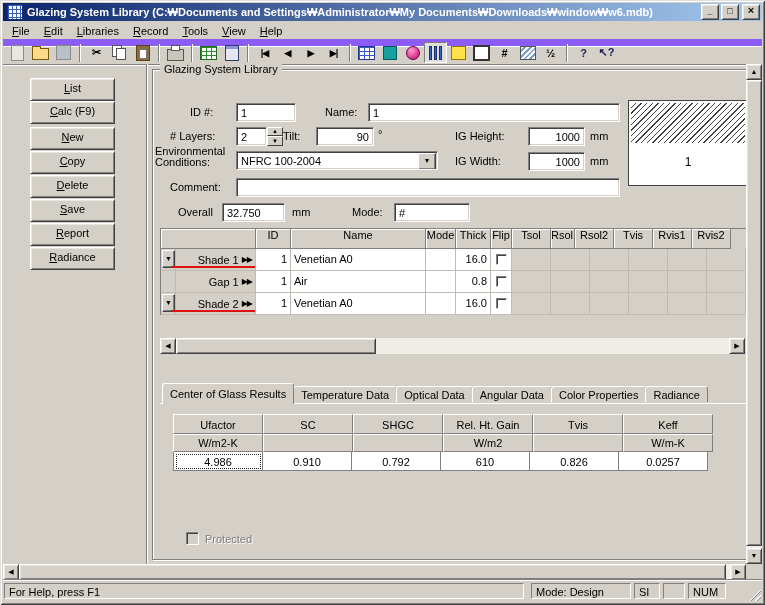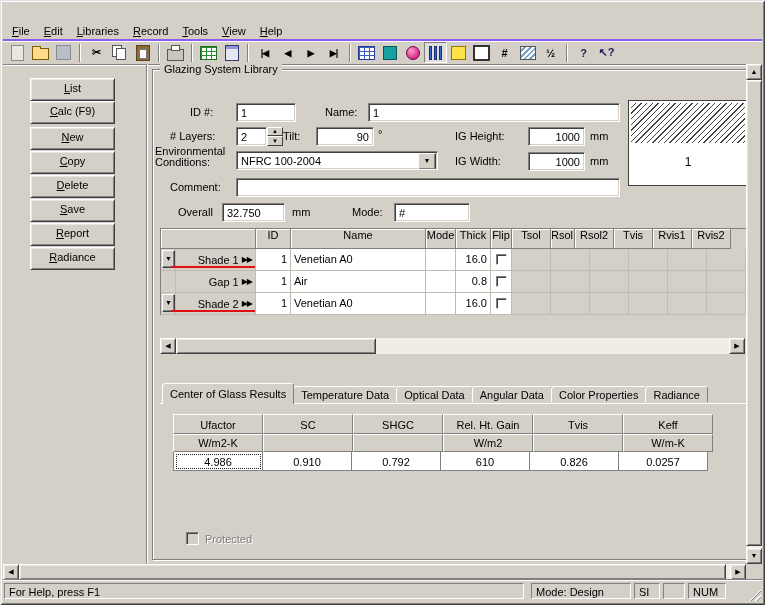--- a/index.html
+++ b/index.html
@@ -19,21 +19,21 @@
     background-size:4px 4px; }
   .title-text { color:#fff; font-weight:bold; margin-left:4px; flex:1; white-space:nowrap; overflow:hidden; }
   .tbx { width:16px; height:14px; background:#d4d0c8; margin-left:2px; text-align:center;
     border:1px solid; border-color:#fff #404040 #404040 #fff;
     box-shadow:inset 1px 1px 0 #e8e6e0, inset -1px -1px 0 #808080;
     font-size:9px; font-weight:bold; line-height:12px; }
   .tbx.close { margin-left:3px; font-size:11px; line-height:11px; }
   
   .menubar { position:absolute; left:3px; top:21px; right:3px; height:18px;
     display:flex; align-items:center; padding-left:2px;
-    border-bottom:2px solid #8b5cf6; box-shadow:0 1px 0 #fff; }
+    border-bottom:7px solid #8b5cf6; box-shadow:0 1px 0 #fff; }
   .menu-item { display:inline-block; padding:2px 7px 1px; }
   .menu-item::first-letter { text-decoration:underline; }
   .toolbar { position:absolute; left:3px; top:41px; right:3px; height:23px;
     display:flex; align-items:center; padding-left:3px;
     border-bottom:1px solid #808080; box-shadow:0 1px 0 #fff; }
   .tbtn { width:23px; height:21px; display:flex; align-items:center; justify-content:center; flex:none; }
   .tbtn.pressed { border:1px solid; border-color:#808080 #fff #fff #808080; background:#e2dfd8; box-sizing:border-box; }
   .tsep { width:0; height:18px; margin:0 4px; border-left:1px solid #808080; border-right:1px solid #fff; flex:none; }
   .tglyph { font-size:11px; font-weight:bold; }
   .tnav { font-size:9px; font-weight:bold; letter-spacing:-1px; }
@@ -151,20 +151,27 @@
     border:1px solid; border-color:#808080 #fff #fff #808080; white-space:nowrap; overflow:hidden; }
   .grip { position:absolute; right:1px; bottom:1px; width:13px; height:13px;
     background:repeating-linear-gradient(135deg,#d4d0c8 0 2px,#fff 2px 3px,#808080 3px 4px);
     clip-path:polygon(100% 0,100% 100%,0 100%); }
 </style>
 </head>
 <body>
 
 <div class="win">
 
+  <div class="titlebar">
+    <div class="app-icon"></div>
+    <div class="title-text">Glazing System Library (C:₩Documents and Settings₩Administrator₩My Documents₩Downloads₩window₩w6.mdb)</div>
+    <div class="tbx">_</div>
+    <div class="tbx">□</div>
+    <div class="tbx close">×</div>
+  </div>
 
   <div class="menubar">
     <div class="menu-item">File</div>
     <div class="menu-item">Edit</div>
     <div class="menu-item">Libraries</div>
     <div class="menu-item">Record</div>
     <div class="menu-item">Tools</div>
     <div class="menu-item">View</div>
     <div class="menu-item">Help</div>
   </div>

